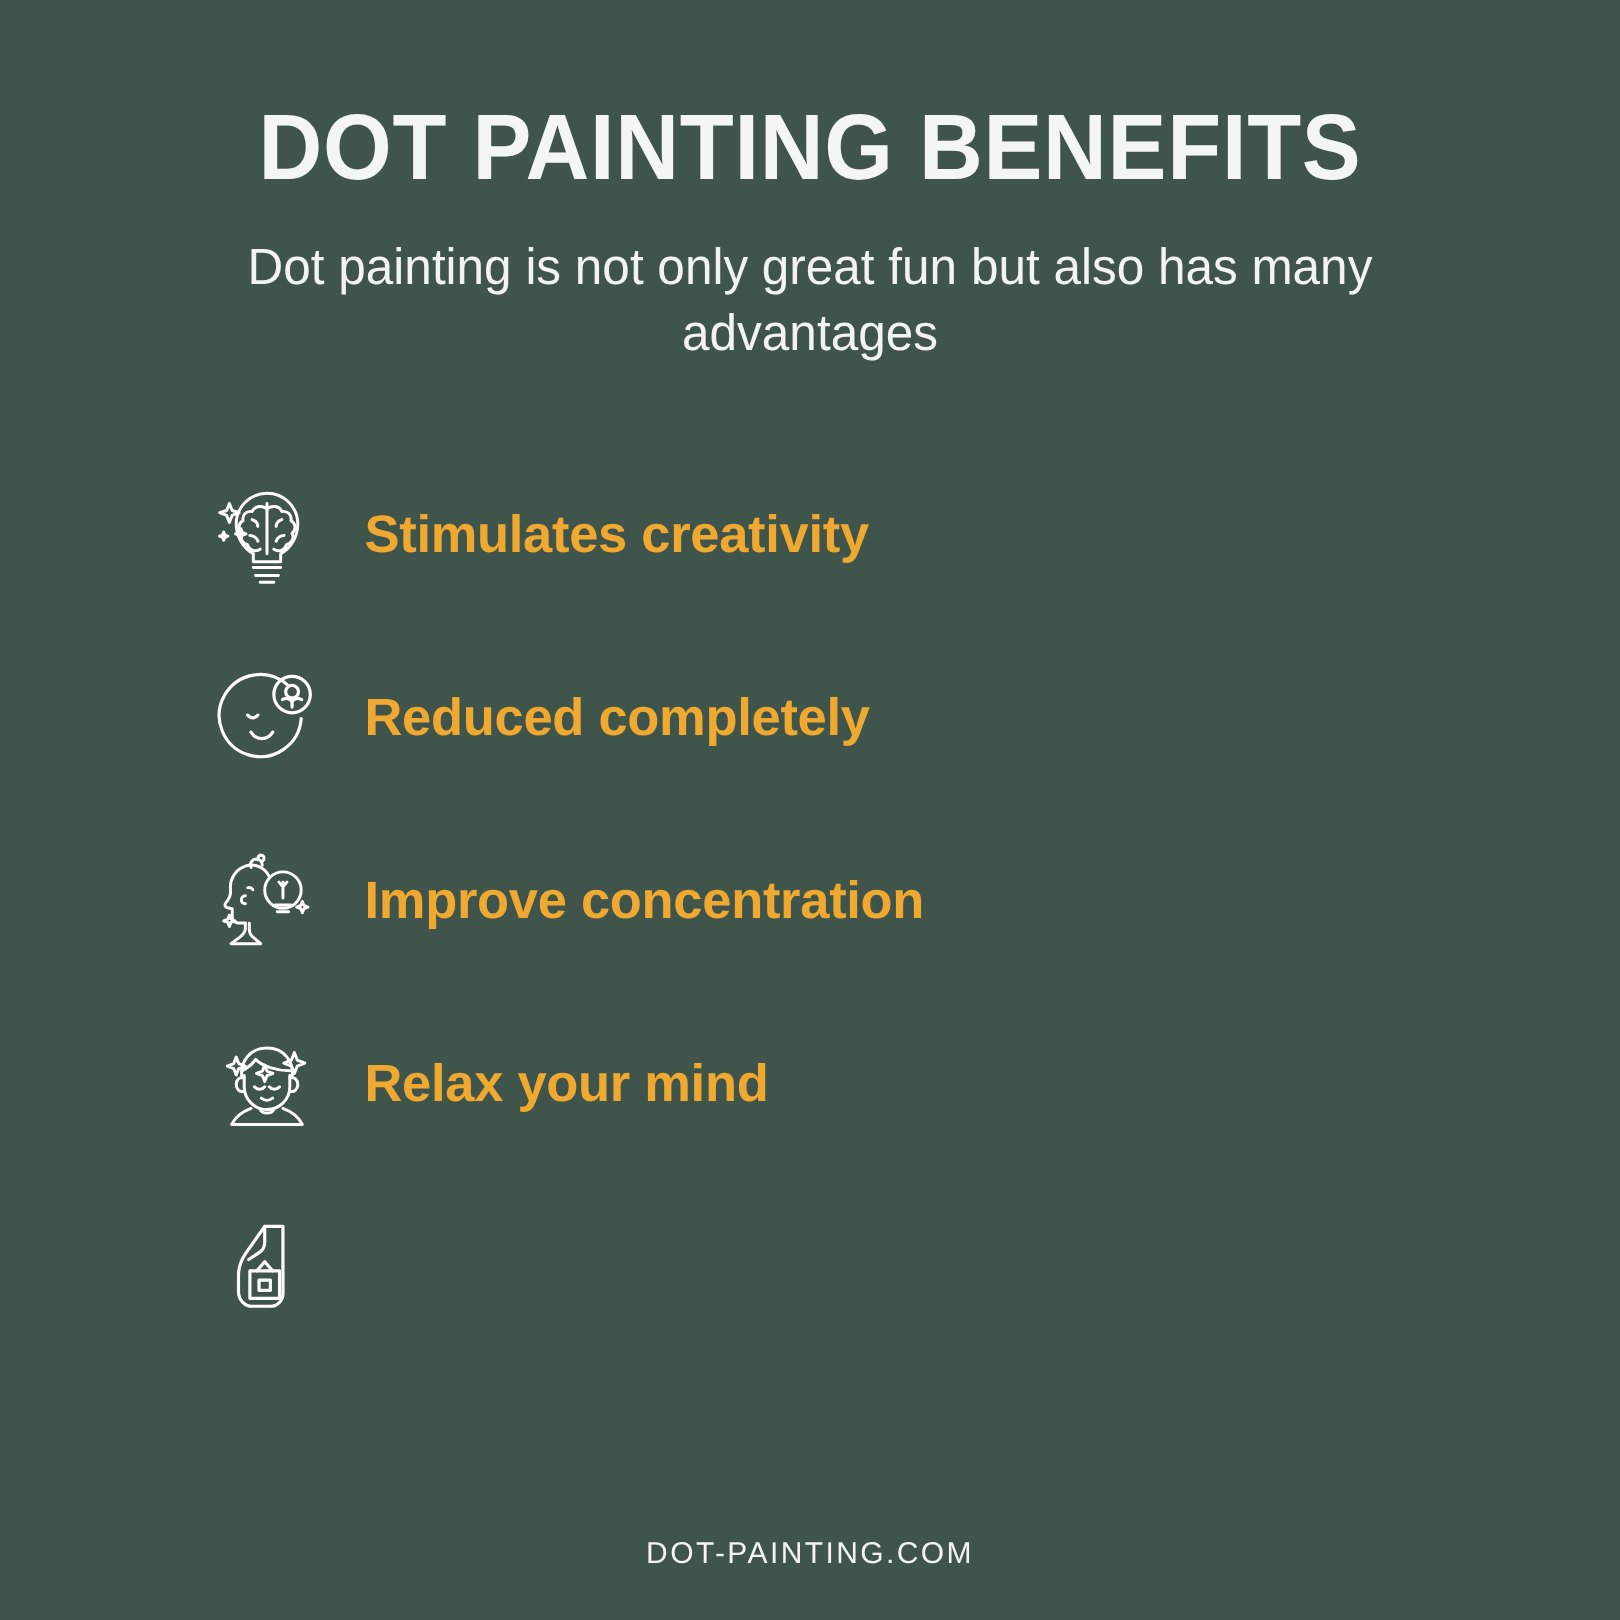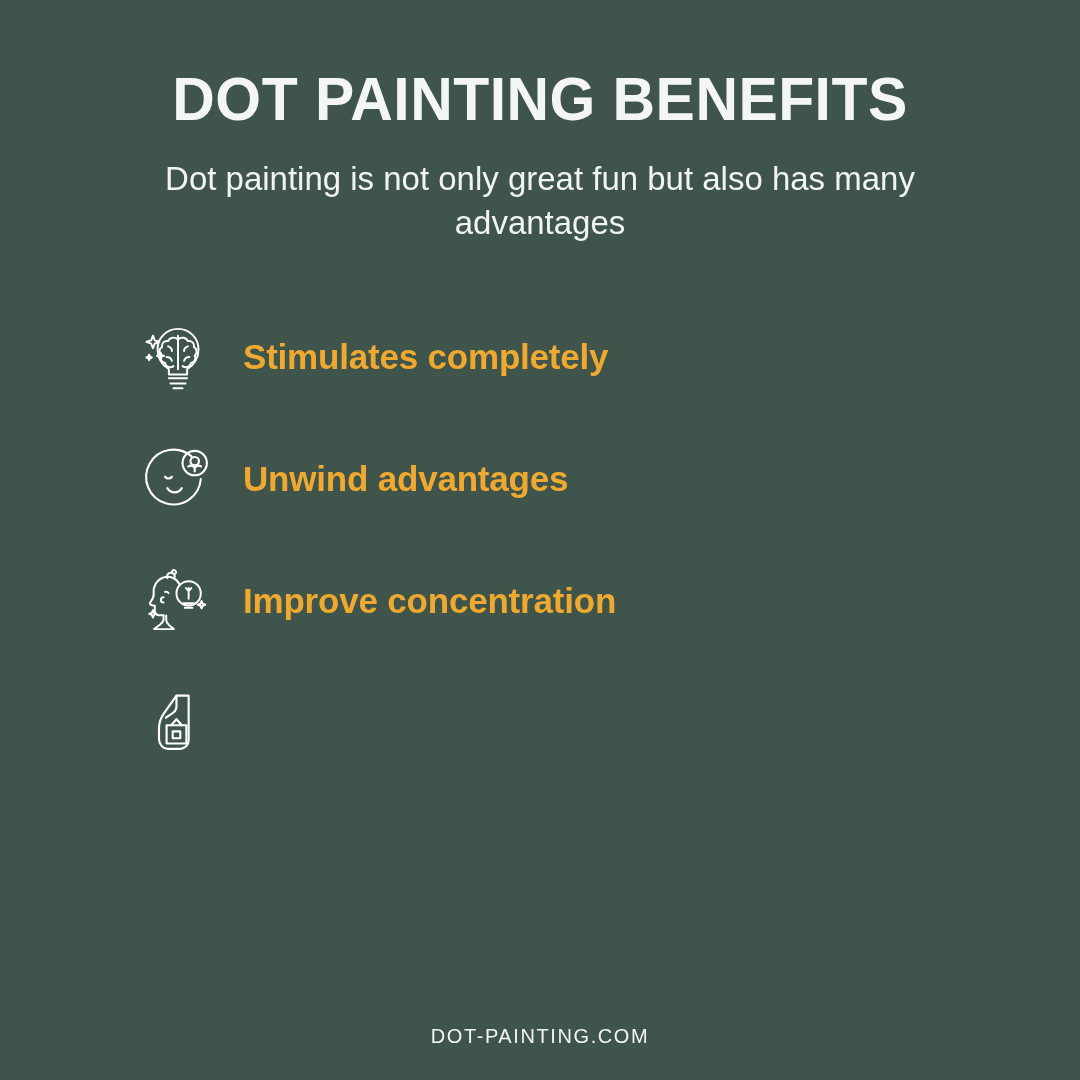--- a/index.html
+++ b/index.html
@@ -125,36 +125,36 @@
           <path d="M38 78h24M40 85h20M44 91h12"></path>
           <path d="M50 22v44"></path>
           <path d="M50 27c-4-4-11-3-13 2-5-1-9 3-8 8-4 2-5 8-1 11-2 4 0 9 5 10 1 5 7 7 11 4"></path>
           <path d="M50 27c4-4 11-3 13 2 5-1 9 3 8 8 4 2 5 8 1 11 2 4 0 9-5 10-1 5-7 7-11 4"></path>
           <path d="M37 36c3 1 5 3 5 6M63 36c-3 1-5 3-5 6M35 50c3 0 6 2 7 5M65 50c-3 0-6 2-7 5"></path>
           <path d="M17 22l2.4 6.1L25.5 30l-6.1 2.4L17 38.5l-2.4-6.1L8.5 30l6.1-1.9z"></path>
           <path d="M27 44l1.3 3.3 3.3 1.3-3.3 1.3L27 53.2l-1.3-3.3-3.3-1.3 3.3-1.3z"></path>
           <path d="M12 47l1 2.6 2.6 1L13 51.6 12 54.2l-1-2.6-2.6-1 2.6-1z"></path>
         </svg>
       </span>
-      <span class="benefit-label">Stimulates completely</span>
+      <span class="benefit-label">Stimulates creativity</span>
     </div>
 
     <div class="benefit-row">
       <span class="benefit-icon">
         <svg viewBox="0 0 100 100" fill="none" stroke="#ffffff" stroke-width="2.8" stroke-linecap="round" stroke-linejoin="round">
           <path d="M68 20.5A36 36 0 1 0 80 50"></path>
           <path d="M33 47c2.5 3.2 6.5 3.2 9 0"></path>
           <path d="M36 62c4.5 7.5 14.5 7.5 19 0"></path>
           <circle cx="72" cy="29" r="16"></circle>
           <path d="M72 21c-3.4 0-5.6 2.8-5.6 5.6S68.6 32 72 32s5.6-2.6 5.6-5.4S75.4 21 72 21z"></path>
           <path d="M72 32v8"></path>
           <path d="M72 35c-2.4-2.6-6-3-8.4-1.6M72 35c2.4-2.6 6-3 8.4-1.6"></path>
         </svg>
       </span>
-      <span class="benefit-label">Unwind advantages</span>
+      <span class="benefit-label">Reduced completely</span>
     </div>
 
     <div class="benefit-row">
       <span class="benefit-icon">
         <svg viewBox="0 0 100 100" fill="none" stroke="#ffffff" stroke-width="2.6" stroke-linecap="round" stroke-linejoin="round">
           <path d="M52 28c-4-8-13-12-21-9-9 3-14 12-13 21 .5 5-1.5 8-4 11-1.5 2-1 4 1.5 4.5l4 .8v7c0 3 2.5 5.5 5.5 5.5h6"></path>
           <path d="M31 45c-2 0-3.5 1.6-3.5 3.6s1.5 3.4 3.5 3.4"></path>
           <path d="M33 38c1.8-.6 3.6 0 4.6 1.6"></path>
           <path d="M31 69v5c0 3-2 5-4.5 7l-8 6h26l-6-5c-2.5-2-4-4-4-7v-6"></path>
           <path d="M36 20c-1.6-3.6 1-7.4 5-7.2 3 .2 5 2.6 4.8 5.4"></path>
@@ -163,20 +163,39 @@
           <path d="M57 53h14M59 59h10"></path>
           <path d="M64 33v14M64 37l-3.5-4M64 37l3.5-4"></path>
           <path d="M81 50l1.4 3.5 3.5 1.4-3.5 1.4L81 59.8l-1.4-3.5-3.5-1.4 3.5-1.4z"></path>
           <path d="M17 62l1.4 3.5 3.5 1.4-3.5 1.4L17 71.8l-1.4-3.5L12 67l3.6-1.5z"></path>
         </svg>
       </span>
       <span class="benefit-label">Improve concentration</span>
     </div>
 
 
+    <div class="benefit-row">
+      <span class="benefit-icon">
+        <svg viewBox="0 0 100 100" fill="none" stroke="#ffffff" stroke-width="2.6" stroke-linecap="round" stroke-linejoin="round">
+          <path d="M28 44c-2-14 7-26 22-26s24 12 22 26"></path>
+          <path d="M28 38c0 0 8-4 12-10 6 6 18 10 30 10"></path>
+          <path d="M30 42v10c0 11 9 20 20 20s20-9 20-20V42"></path>
+          <path d="M30 44c-4-1-7 2-7 6s3 7 7 6"></path>
+          <path d="M70 44c4-1 7 2 7 6s-3 7-7 6"></path>
+          <path d="M39 52c2.5 3 6.5 3 9 0M52 52c2.5 3 6.5 3 9 0"></path>
+          <path d="M45 62c3 2.5 7 2.5 10 0"></path>
+          <path d="M36 71c-8 3-14 8-17 14h62c-3-6-9-11-17-14"></path>
+          <path d="M44 72c2 4 10 4 12 0"></path>
+          <path d="M23 26l2.2 5.6 5.6 2.2-5.6 2.2L23 41.6l-2.2-5.6-5.6-2.2 5.6-2.2z"></path>
+          <path d="M74 22l2.6 6.6 6.6 2.6-6.6 2.6L74 40.4l-2.6-6.6-6.6-2.6 6.6-2.6z"></path>
+          <path d="M48 33l2 5.2 5.2 2-5.2 2L48 47.4l-2-5.2-5.2-2 5.2-2z"></path>
+        </svg>
+      </span>
+      <span class="benefit-label">Relax your mind</span>
+    </div>
 
     <div class="benefit-row">
       <span class="benefit-icon">
         <svg viewBox="0 0 100 100" fill="none" stroke="#ffffff" stroke-width="2.8" stroke-linecap="round" stroke-linejoin="round">
           <path d="M63 14H48L31 38c-4 6-6 12-6 19v14c0 7 5 13 12 13h16c6 0 11-5 11-11V14z"></path>
           <path d="M48 14v14c0 4-2 7-5 9l-9 6"></path>
           <path d="M41 53l7-8 7 8"></path>
           <path d="M35 53h26v24H35z"></path>
           <path d="M43 61h10v9H43z"></path>
         </svg>

